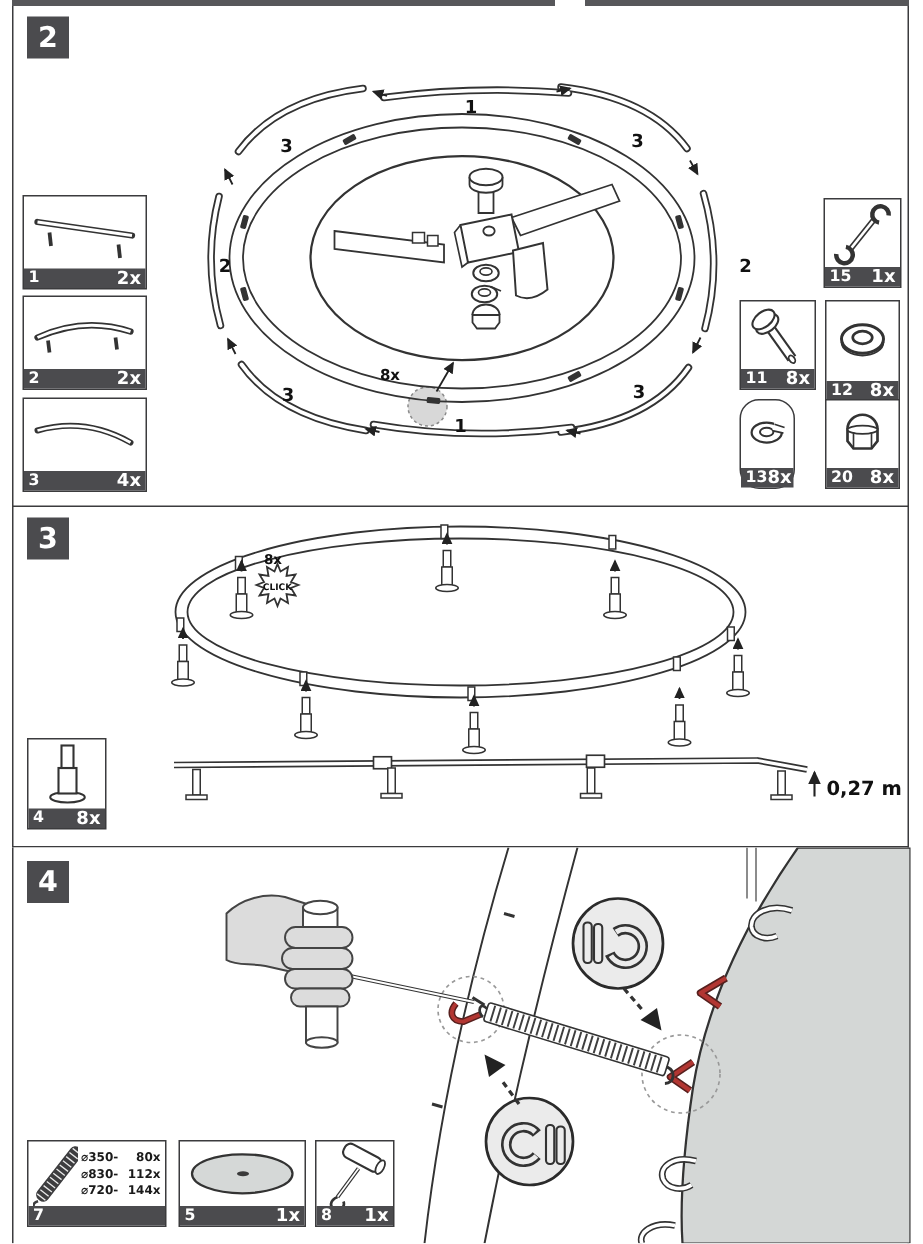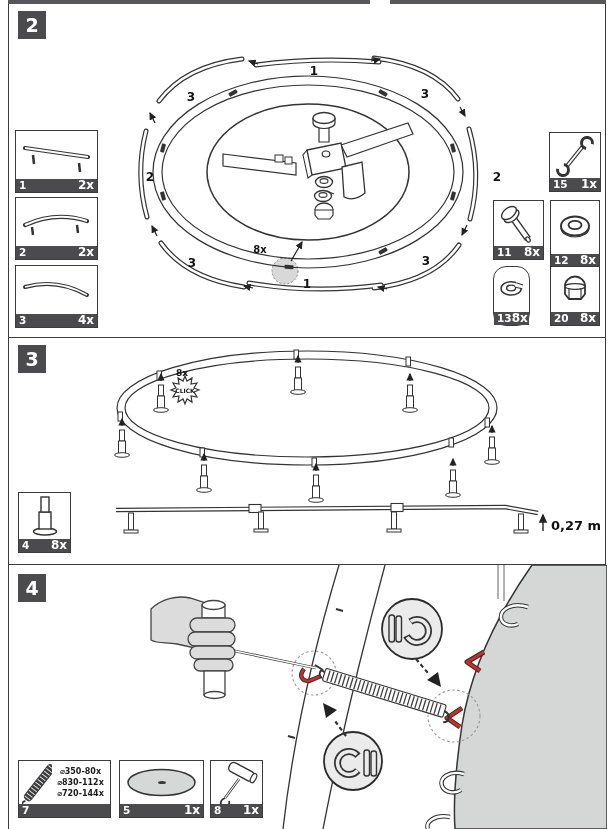--- a/index.html
+++ b/index.html
@@ -17,21 +17,21 @@
   .pbox{position:absolute;border:1.6px solid #3b3b3d;background:#fff;box-sizing:border-box;z-index:4;}
   .pbox .icon{position:absolute;left:0;right:0;top:0;bottom:13px;display:flex;
               align-items:center;justify-content:center;overflow:hidden;}
   .pbox .bar{position:absolute;left:0;right:0;bottom:0;height:13px;background:#4b4b4e;
              color:#fff;display:flex;align-items:center;justify-content:space-between;
              padding:0 3px;box-sizing:border-box;}
   .bar .num{font-size:10.5px;font-weight:bold;line-height:13px;}
   .bar .cnt{font-size:12px;font-weight:bold;line-height:13px;}
   .diagram{position:absolute;left:0;top:0;z-index:1;}
   .s7wrap{display:flex;align-items:center;gap:2px;}
-  .s7rows{width:53px;display:flex;flex-direction:column;gap:1px;align-items:center;}
+  .s7rows{width:53px;display:flex;flex-direction:column;gap:1px;}
   .srow{display:flex;justify-content:space-between;font-size:8px;font-weight:bold;
         line-height:10px;white-space:pre;}
   svg text{font-family:"DejaVu Sans","Liberation Sans",sans-serif;}
 </style>
 </head>
 <body>
 
 <div class="page">
 
   <div class="topbar" style="left:8px;width:362px;"></div>

